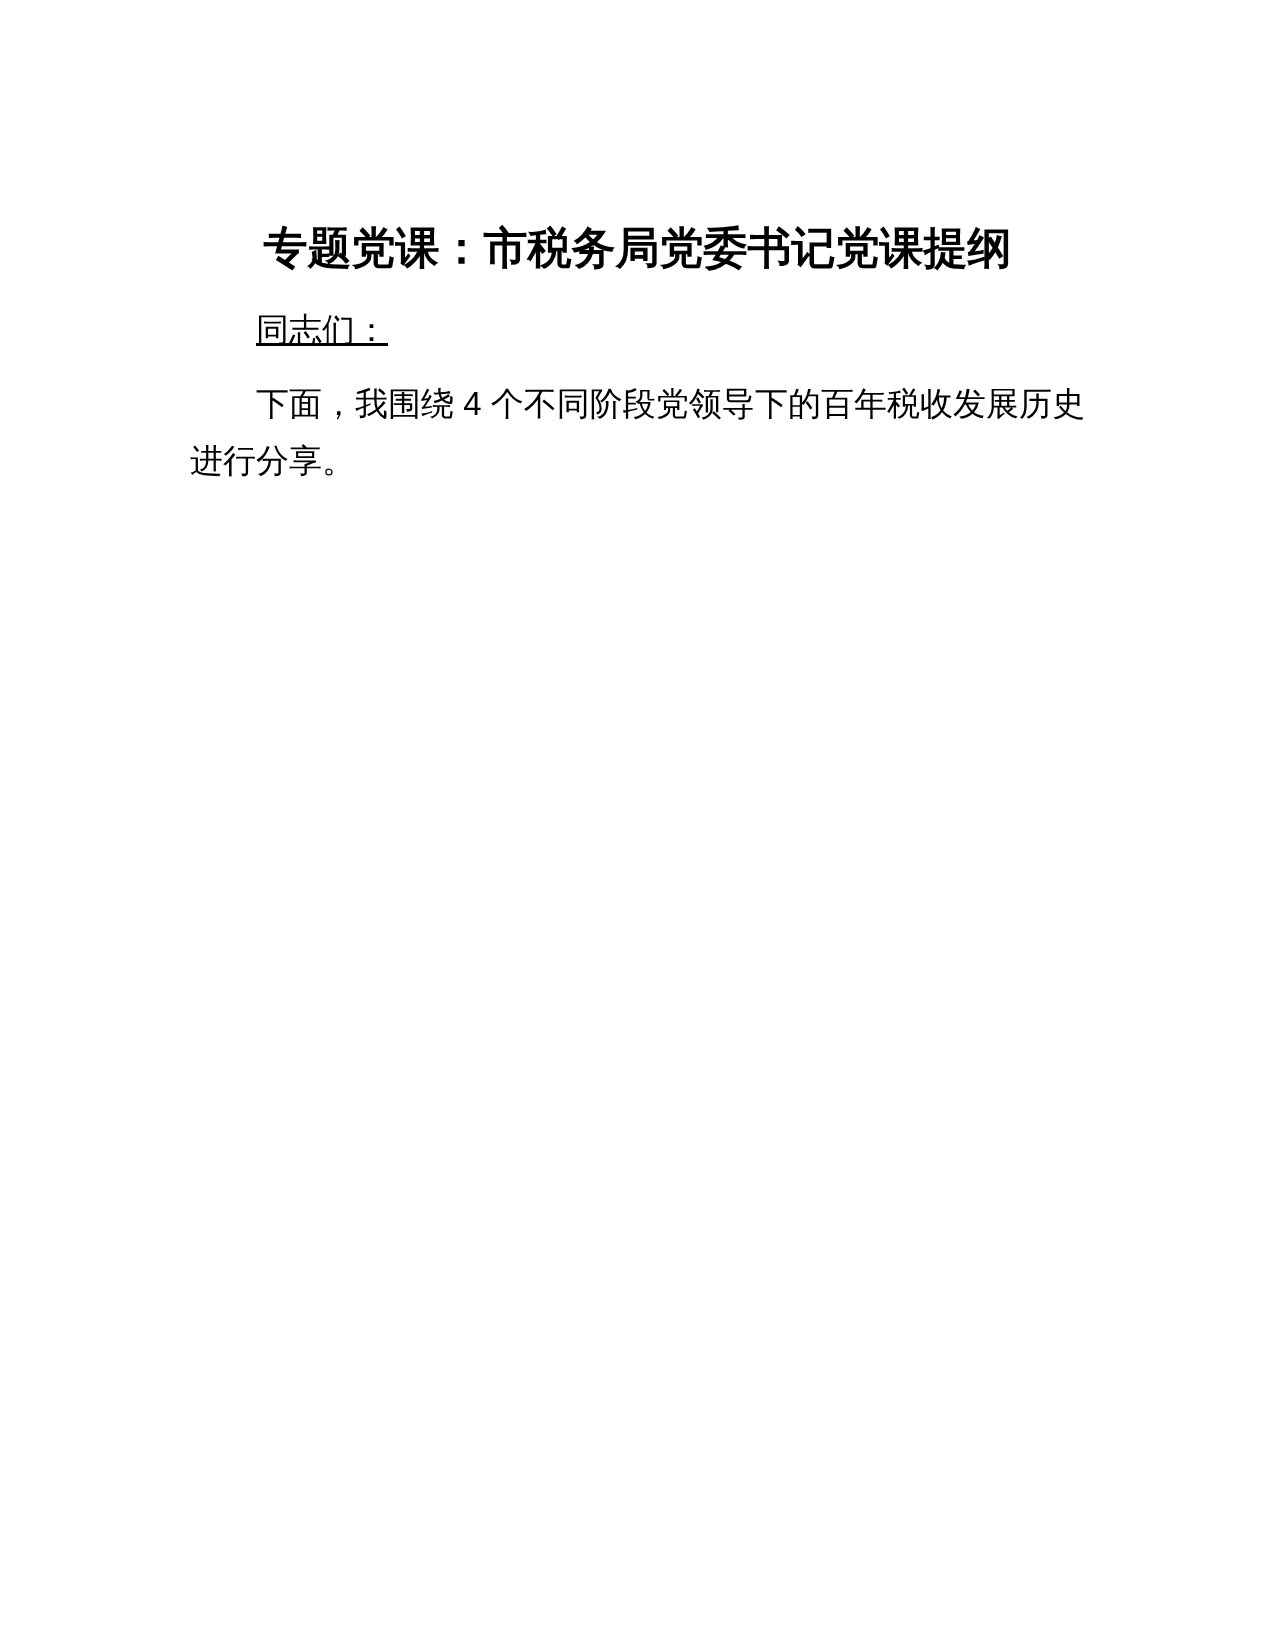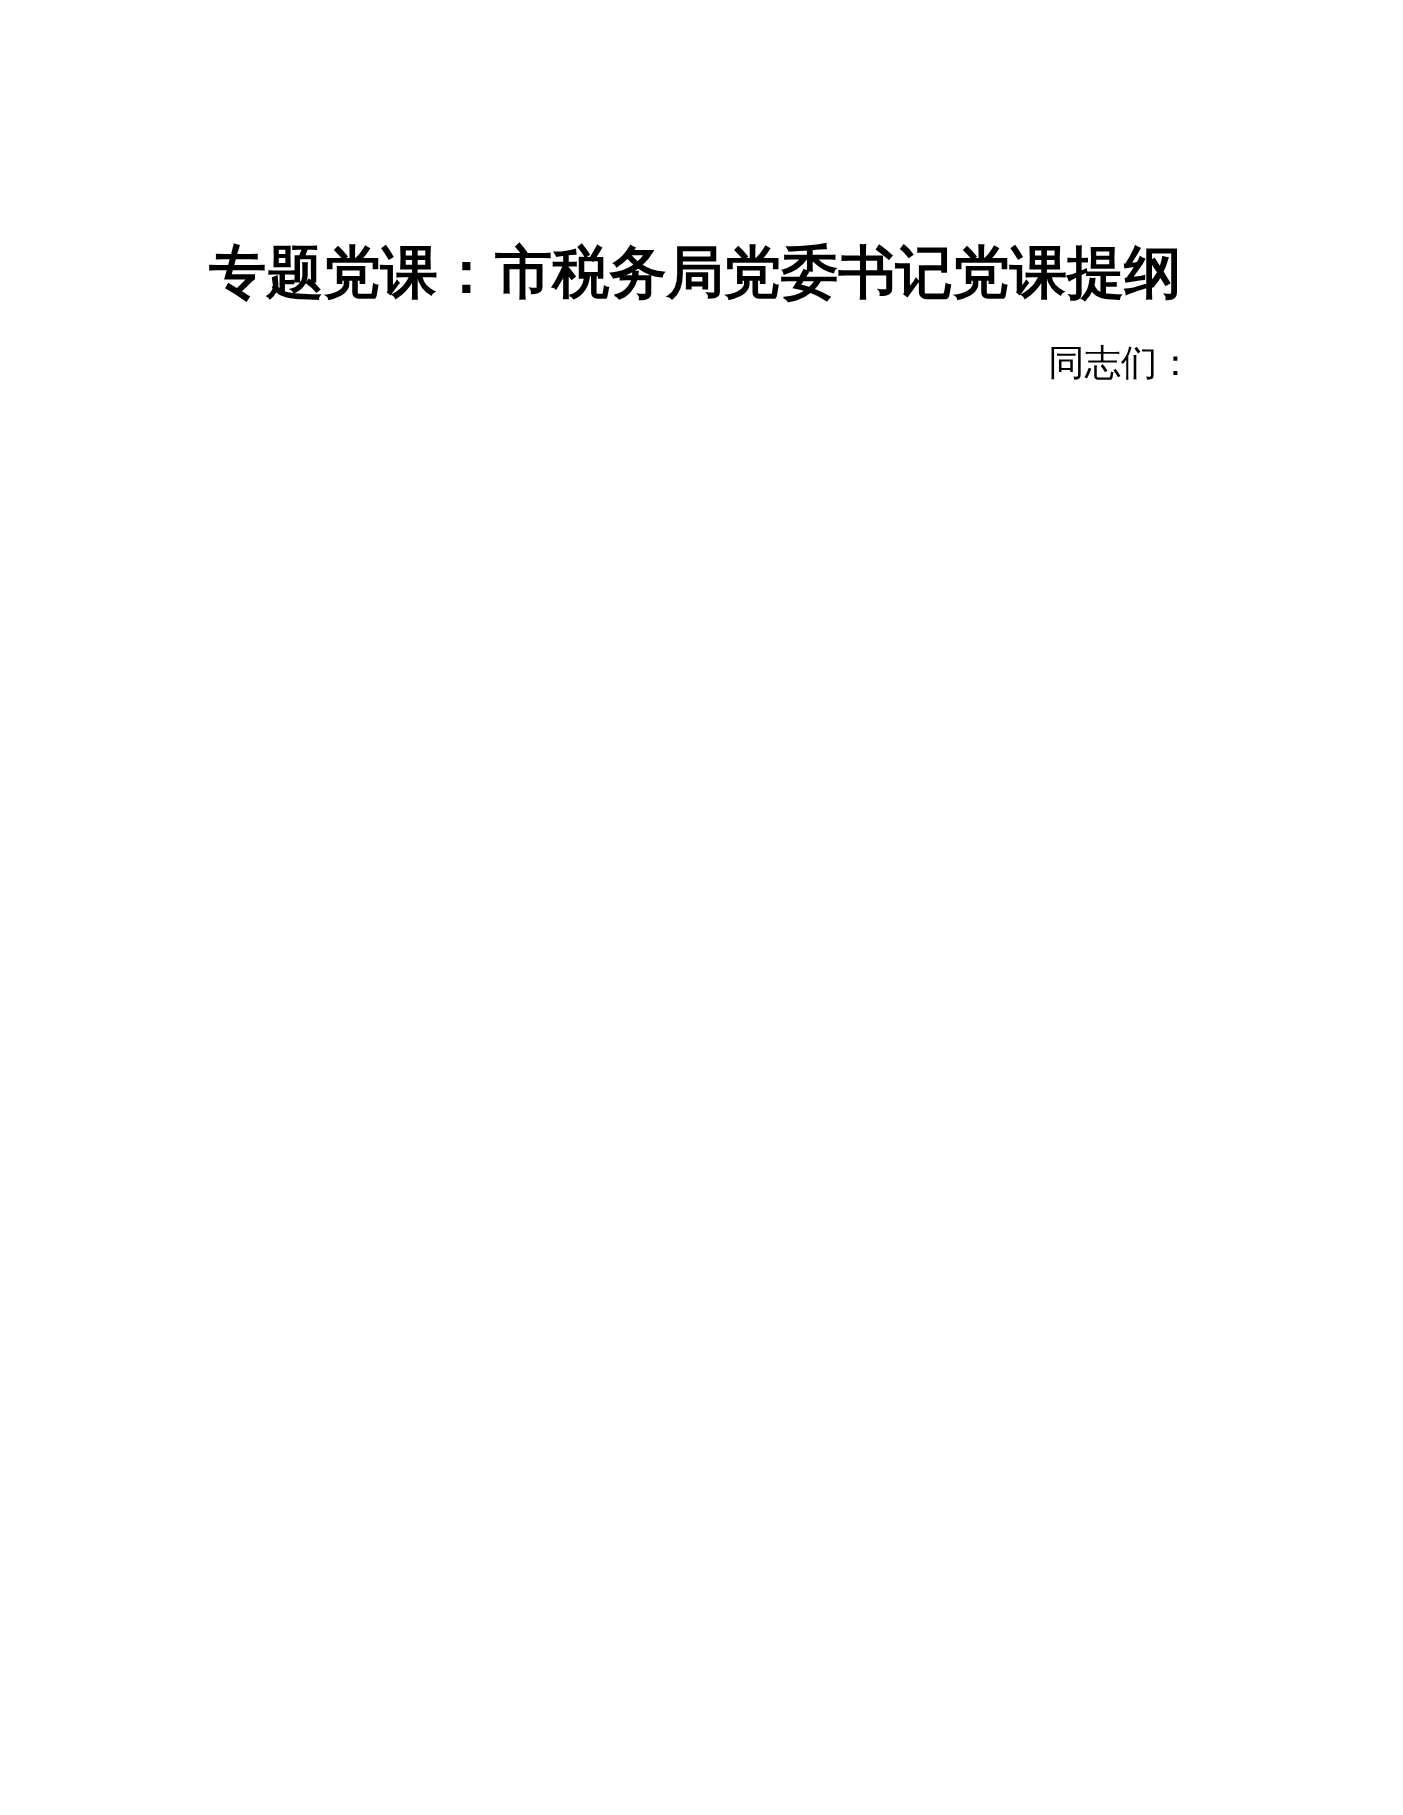--- a/index.html
+++ b/index.html
@@ -12,50 +12,53 @@
     width: 1275px;
     height: 1650px;
     background: #ffffff;
     color: #000000;
     box-sizing: border-box;
     padding: 222px 190px 0 190px;
     font-family: "Liberation Sans", "DejaVu Sans", sans-serif;
     overflow: hidden;
   }
   .doc-title {
-    font-size: 52px;
+    font-size: 44px;
     font-weight: 700;
     line-height: 52px;
+    text-align: center;
     margin: 0 0 27px 0;
     letter-spacing: 0;
   }
   .body-text {
     font-size: 33px;
     line-height: 57.5px;
     text-align: justify;
     text-justify: inter-ideograph;
     margin: 0 0 16px 0;
     text-indent: 66px;
     word-break: break-all;
   }
   .salutation {
-    text-align: right;
+    text-align: left;
+    text-decoration: underline;
   }
   .section-heading {
     font-size: 33px;
     line-height: 57.5px;
     font-weight: 400;
     margin: 0;
     text-indent: 66px;
   }
 </style>
 </head>
 <body>
 
 <div class="page">
   <h1 class="doc-title">专题党课：市税务局党委书记党课提纲</h1>
 
   <p class="body-text salutation">同志们：</p>
 
 
 
+  <p class="body-text">下面，我围绕 4 个不同阶段党领导下的百年税收发展历史进行分享。</p>
 
 </div>
 
 </body></html>

